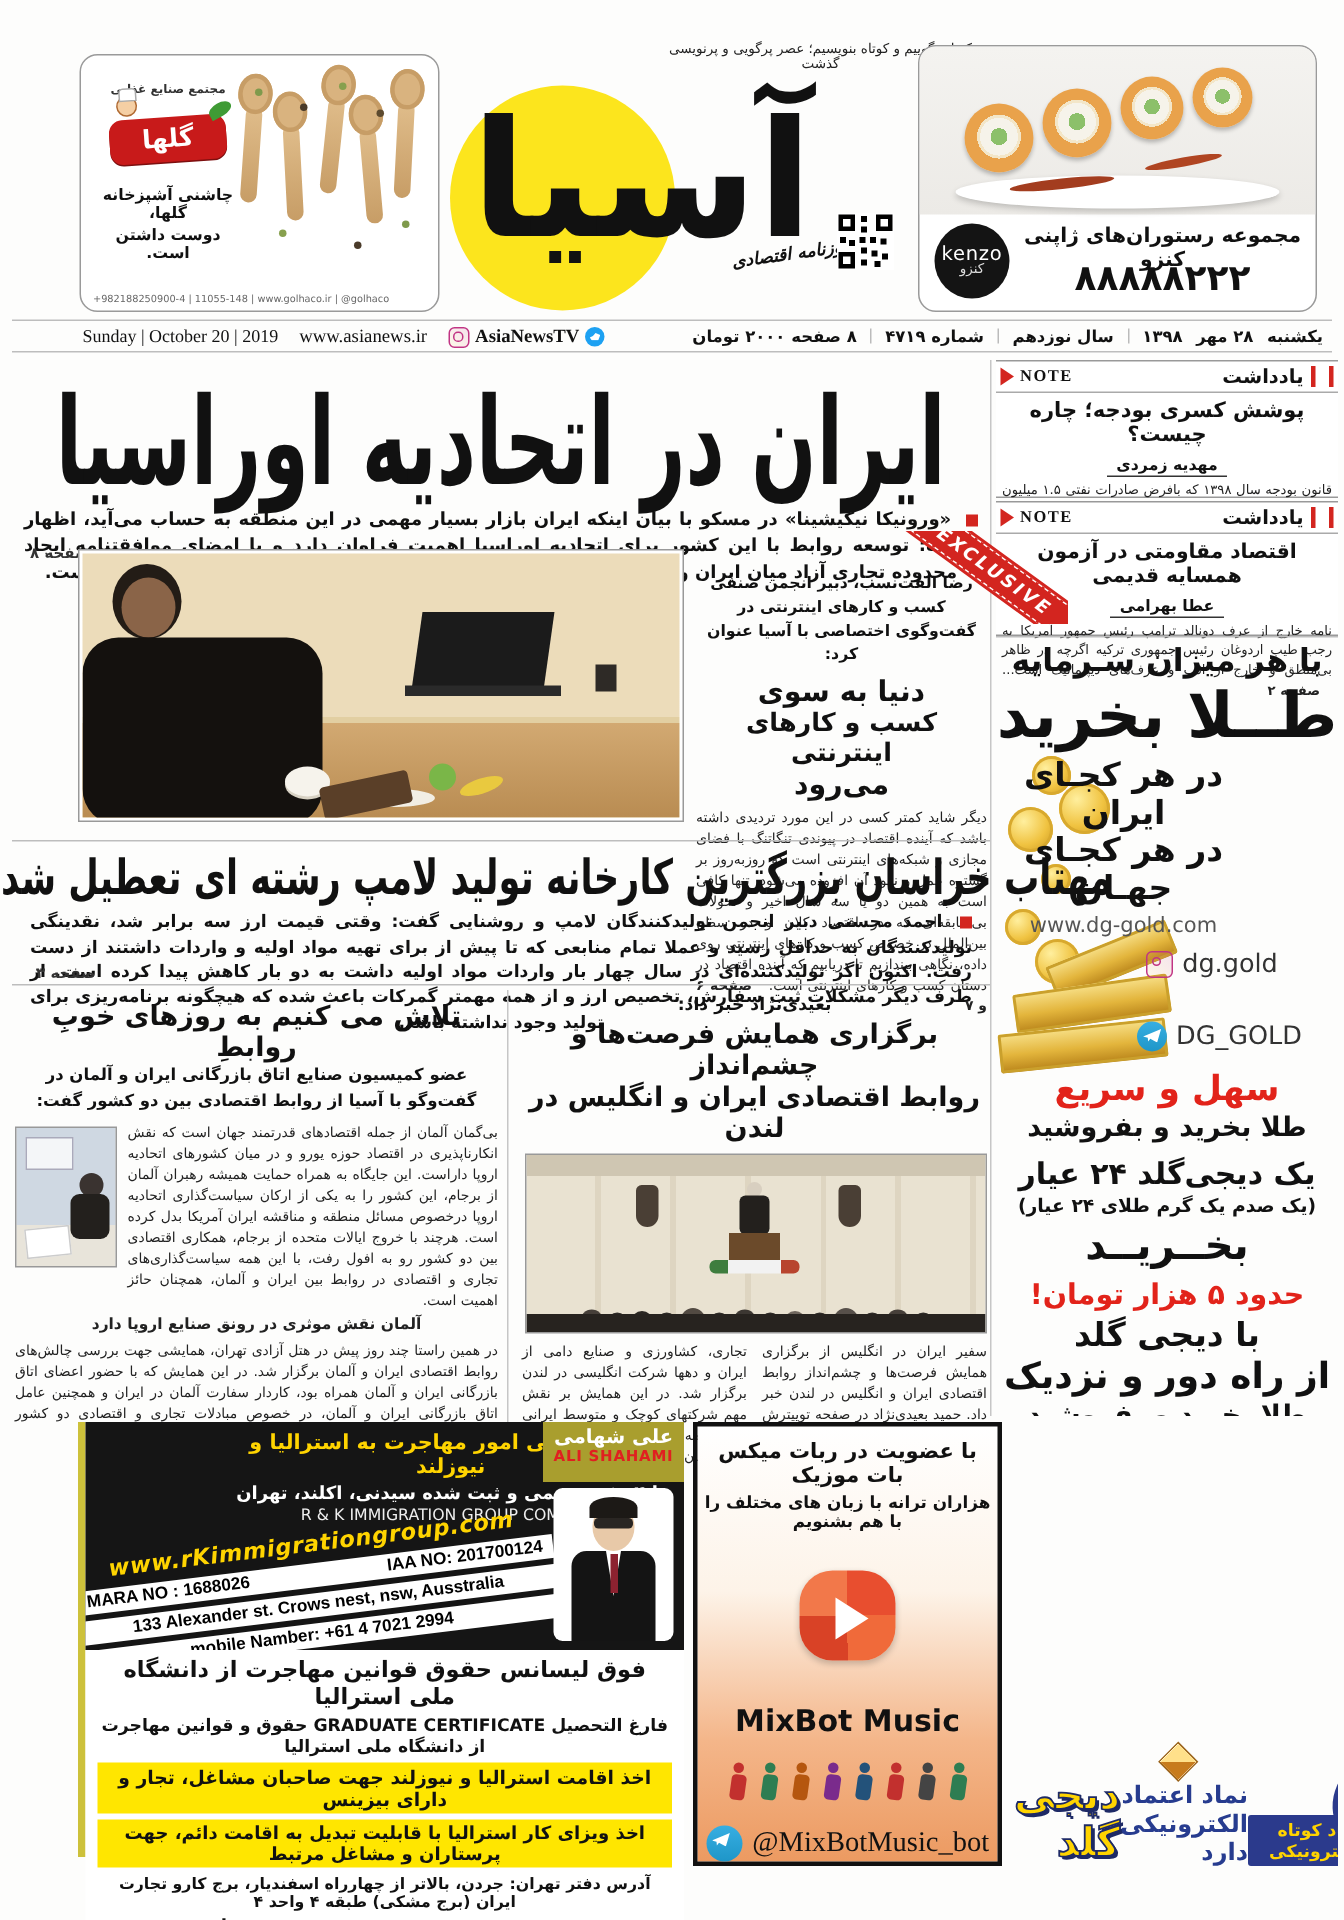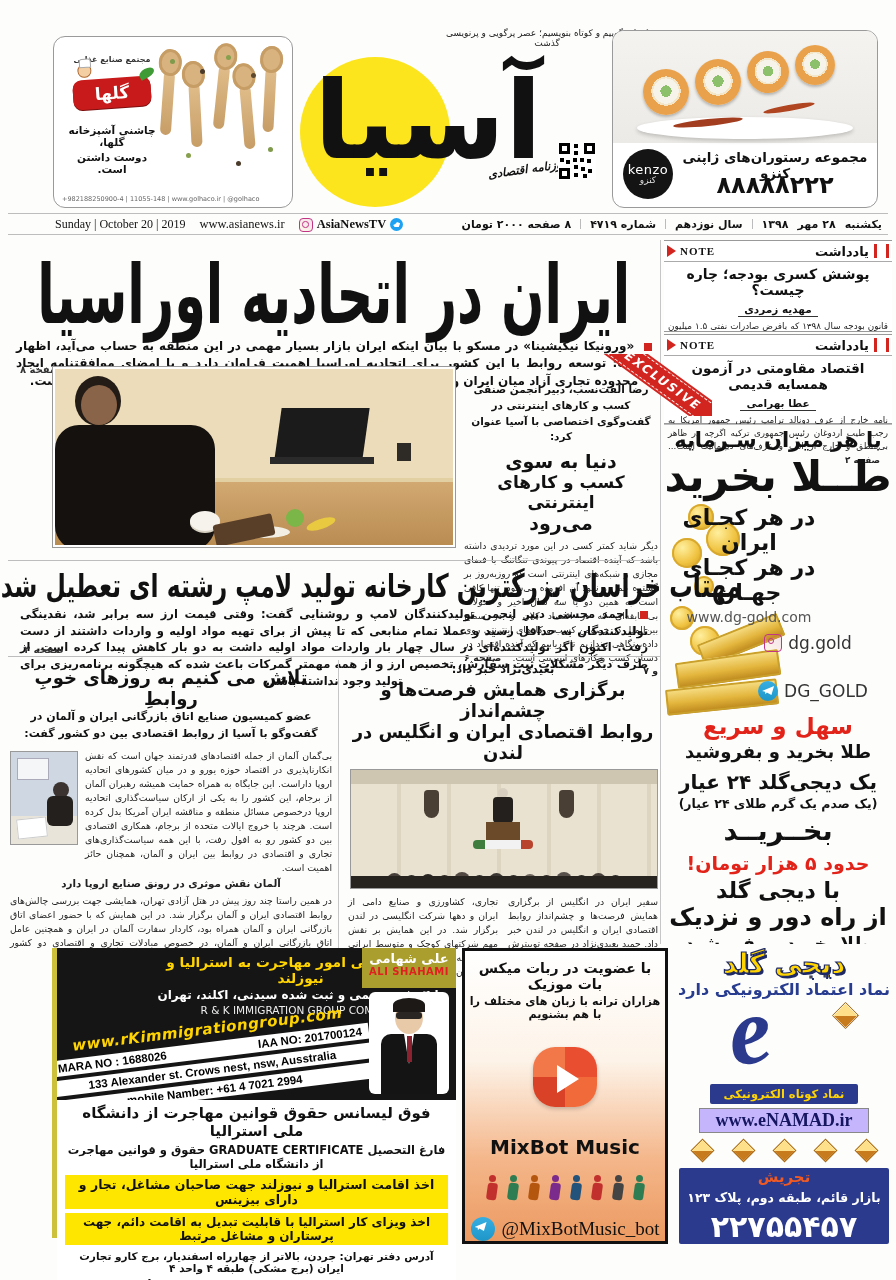--- a/index.html
+++ b/index.html
@@ -393,21 +393,21 @@
     <span class="dancer" style="color:#c2302e"></span>
     <span class="dancer" style="color:#444"></span>
     <span class="dancer" style="color:#2e7d52"></span>
   </div>
   <div class="ltr" style="margin-top:12px;display:flex;align-items:center;gap:7px">
     <span class="tg-icon" style="width:24px;height:24px"></span>
     <span class="serif" style="font-size:19px;color:#111">@MixBotMusic_bot</span>
   </div>
 </div>
 
-<div class="abs" style="left:676px;top:948px;width:216px;height:296px;display:flex;flex-direction:column;align-items:center;overflow:hidden">
+<div class="abs" style="left:676px;top:948px;width:216px;height:296px;display:flex;flex-direction:row;align-items:flex-end;overflow:hidden">
   <div class="rtl" style="font-size:27px;font-weight:900;color:#ffd400;-webkit-text-stroke:1.2px #1e2a66;text-shadow:2px 2px 0 #1e2a66">دیجی گلد</div>
   <div class="rtl" style="margin-top:1px;font-size:16px;font-weight:900;color:#273c8f">نماد اعتماد الکترونیکی دارد</div>
   <div style="position:relative;width:100%;height:86px">
     <span class="serif" style="position:absolute;left:52px;top:-24px;font-size:96px;font-style:italic;font-weight:bold;color:#2b3a8c;transform:rotate(-8deg);display:inline-block">e</span>
     <span style="position:absolute;right:38px;top:8px;width:17px;height:17px;transform:rotate(45deg);background:linear-gradient(135deg,#ffe08a 0 50%,#c77b1d 50% 100%);box-shadow:0 0 0 1px #99621a"></span>
   </div>
   <div class="rtl" style="background:#2b3a8c;color:#ffd400;font-weight:bold;font-size:11.5px;padding:3px 14px;border-radius:2px">نماد کوتاه الکترونیکی</div>
   <div class="serif" style="margin-top:4px;border:1px solid #888;padding:1px 16px;font-size:18px;font-weight:bold;color:#151560;background:#c4b5fd">www.eNAMAD.ir</div>
   <div style="margin-top:10px;display:flex;gap:26px">
     <span class="diamond"></span>

